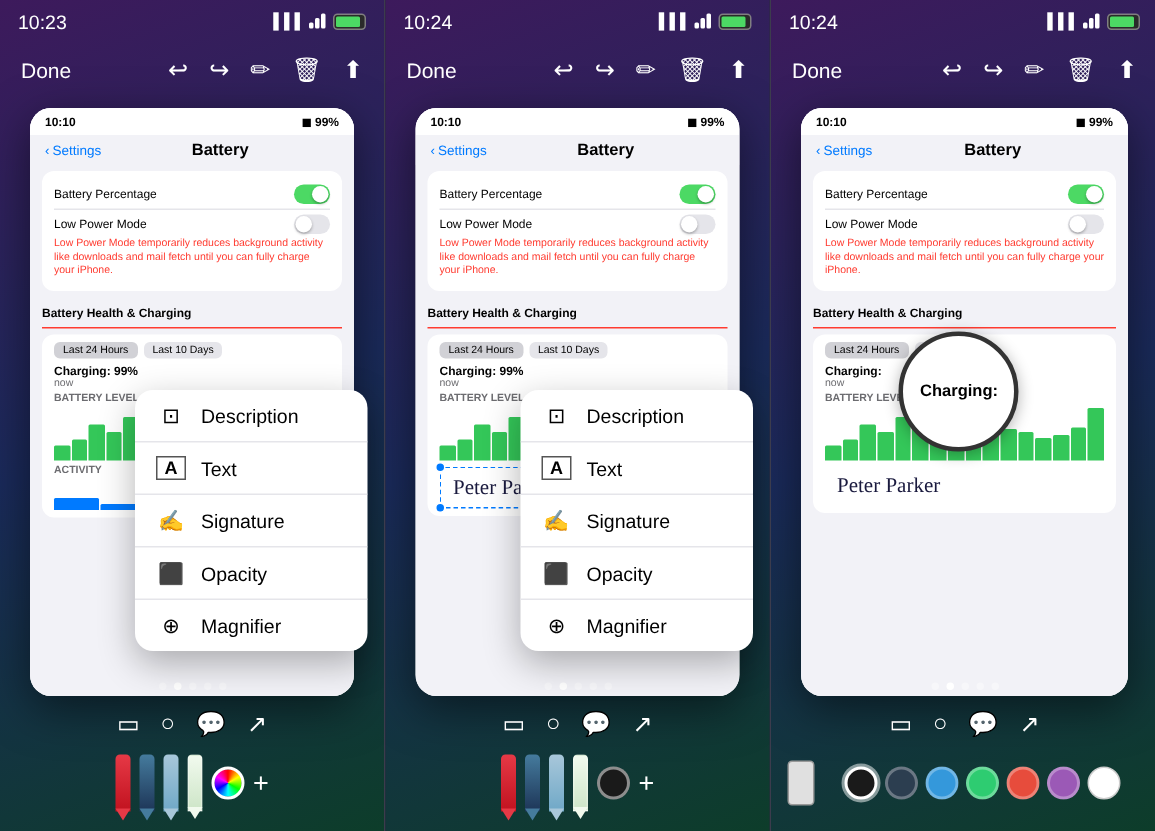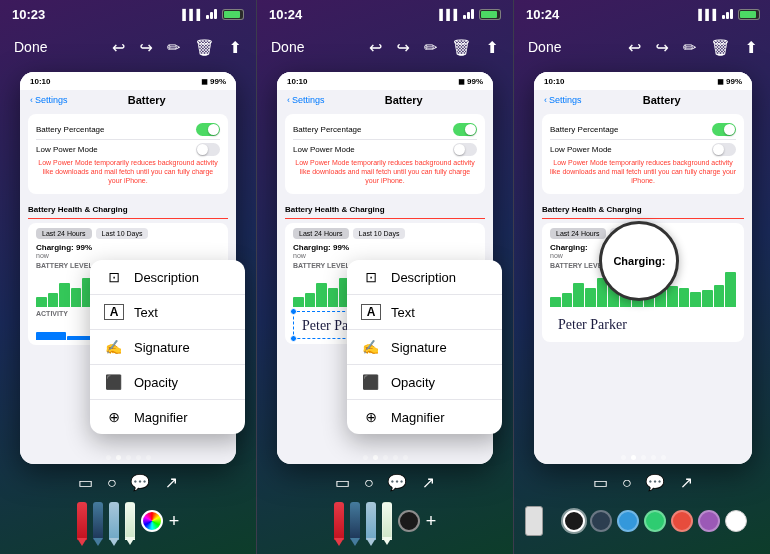--- a/index.html
+++ b/index.html
@@ -34,21 +34,21 @@
       height: 28px;
       display: flex;
       align-items: center;
       justify-content: space-between;
       padding: 0 12px;
       z-index: 10;
     }
     .status-time {
       color: white;
       font-size: 13px;
-      font-weight: 700;
+      font-weight: 400;
     }
     .status-icons {
       display: flex;
       align-items: center;
       gap: 4px;
     }
     .battery-indicator {
       background: #2a2a2a;
       border-radius: 3px;
       width: 22px;
@@ -171,21 +171,21 @@
 
     .iphone-row {
       display: flex;
       align-items: center;
       justify-content: space-between;
       padding: 3px 0;
       border-bottom: 0.5px solid #e5e5ea;
       font-size: 8px;
       color: #000;
     }
-    .iphone-row:last-child { border-bottom: none; text-align: center; }
+    .iphone-row:last-child { border-bottom: none; }
 
     .toggle {
       width: 24px;
       height: 13px;
       background: #4cd964;
       border-radius: 7px;
       position: relative;
     }
     .toggle::after {
       content: '';

